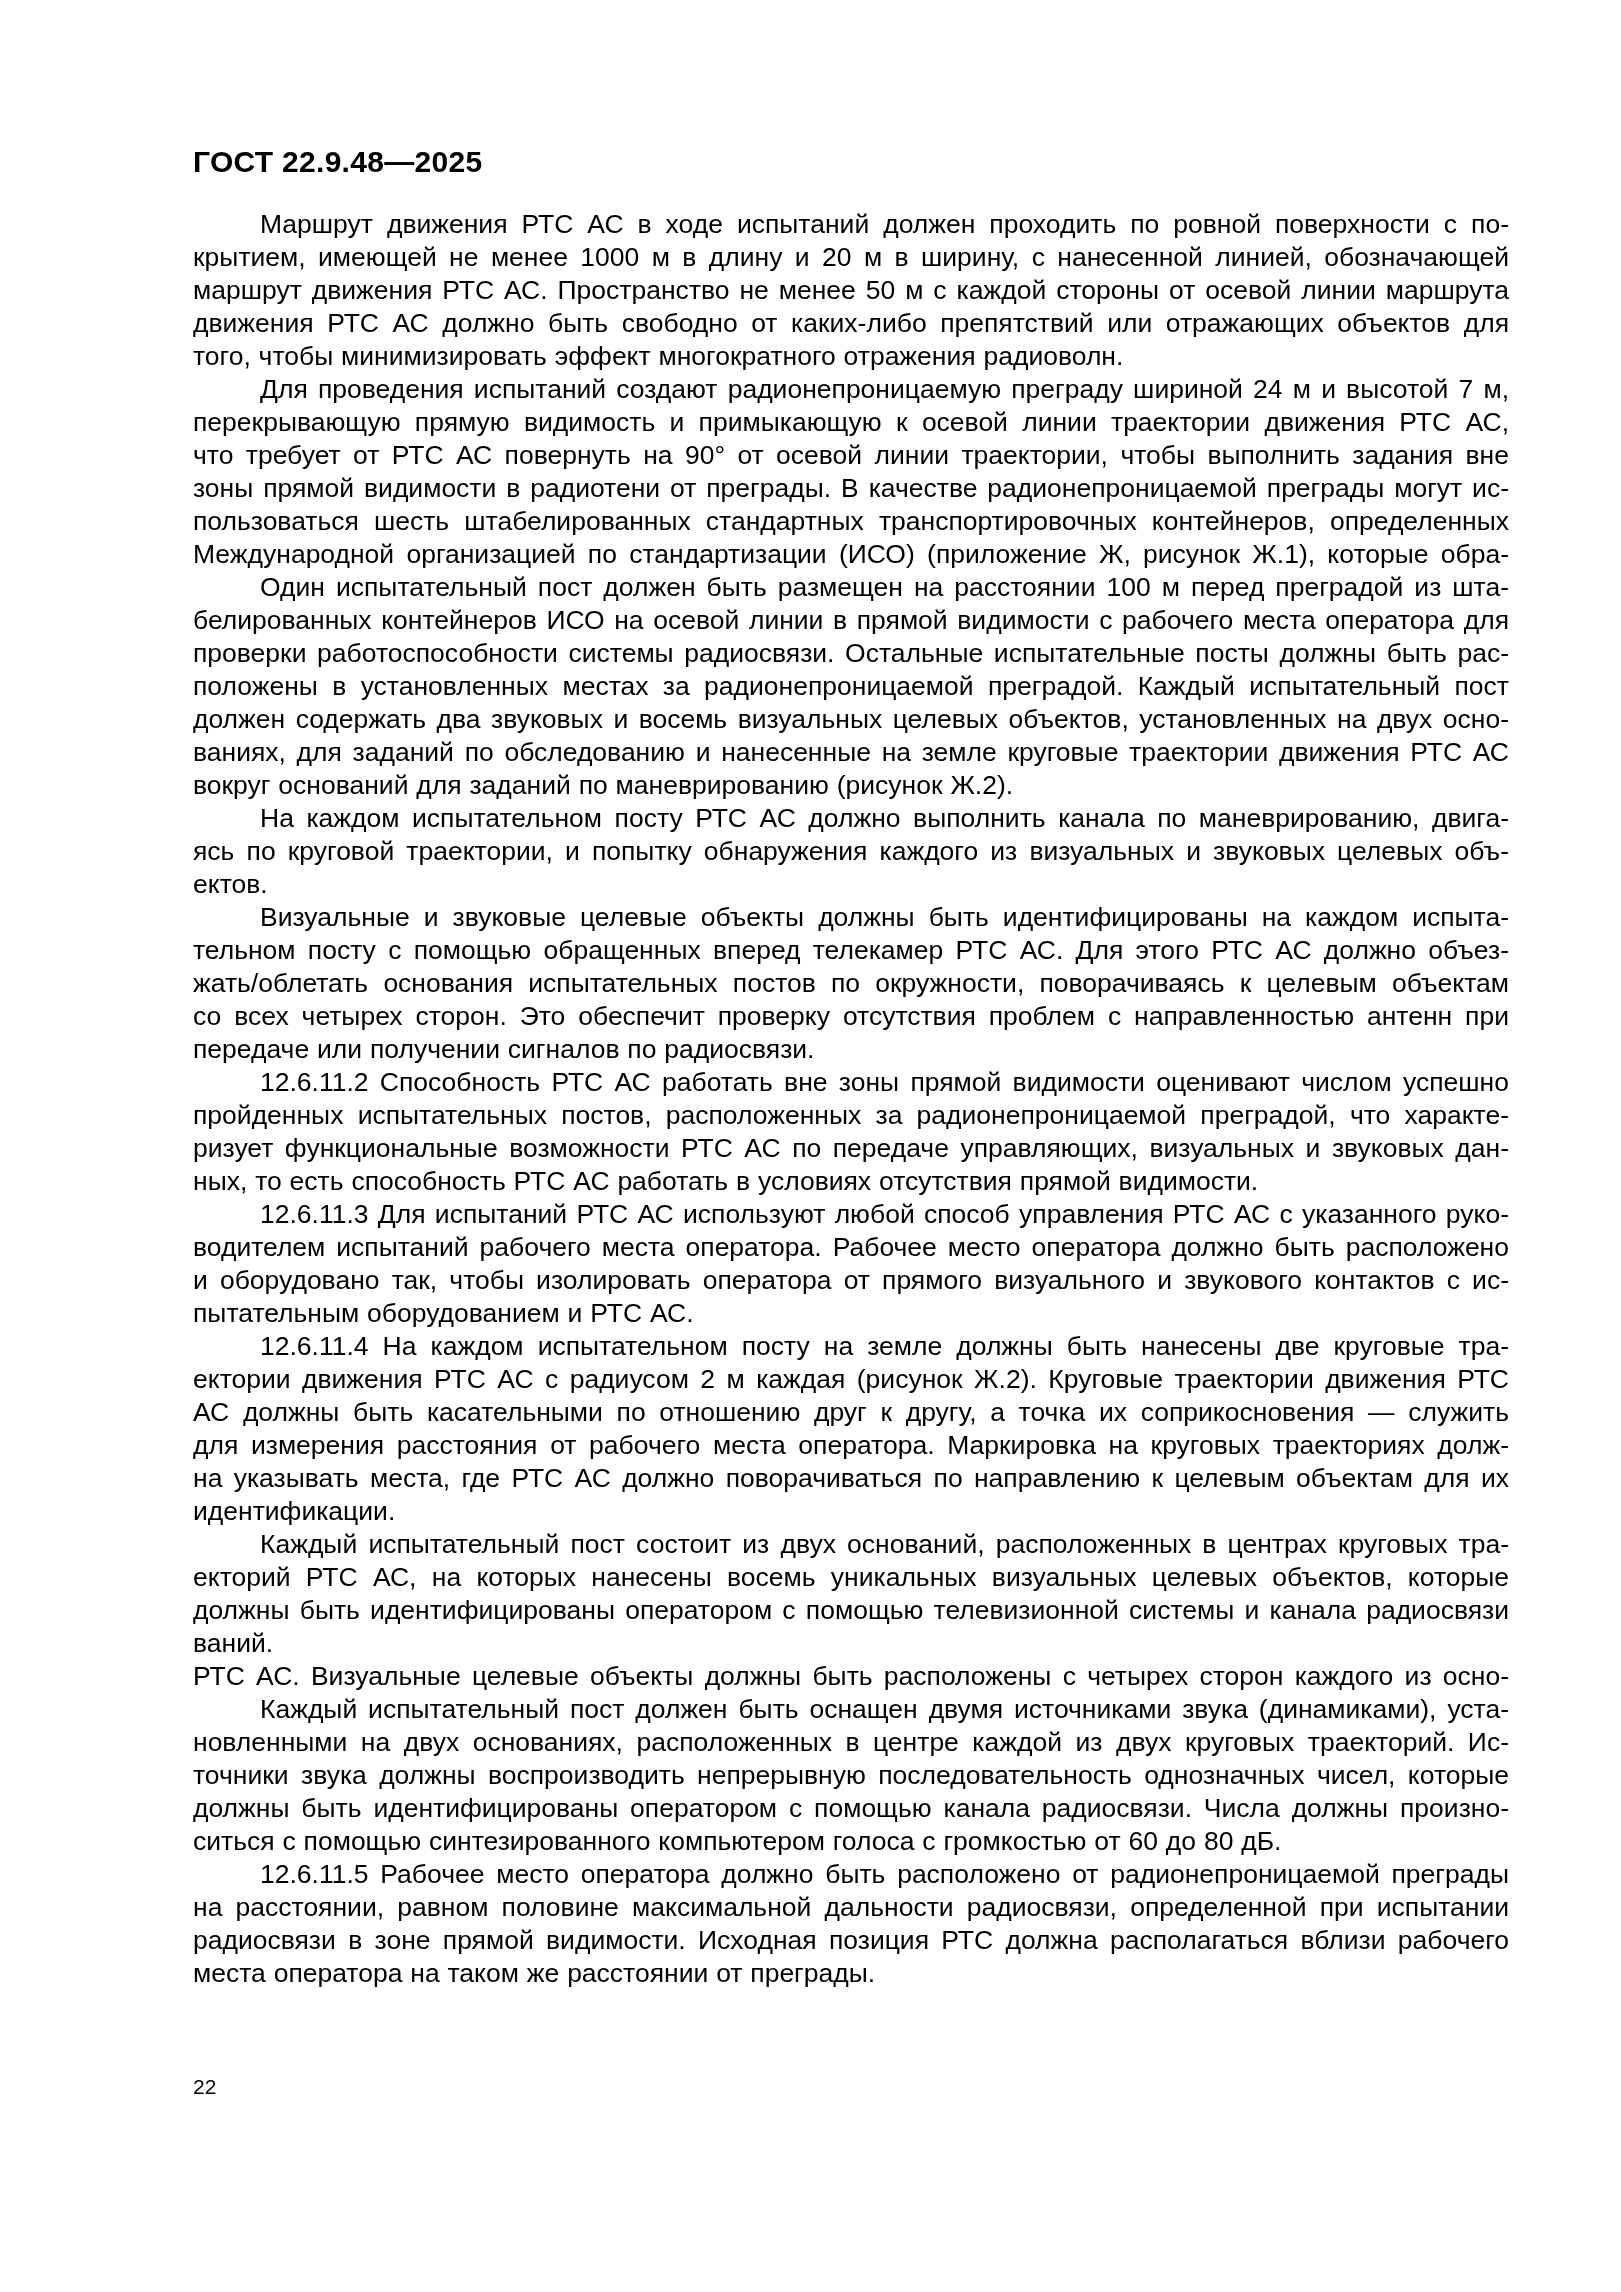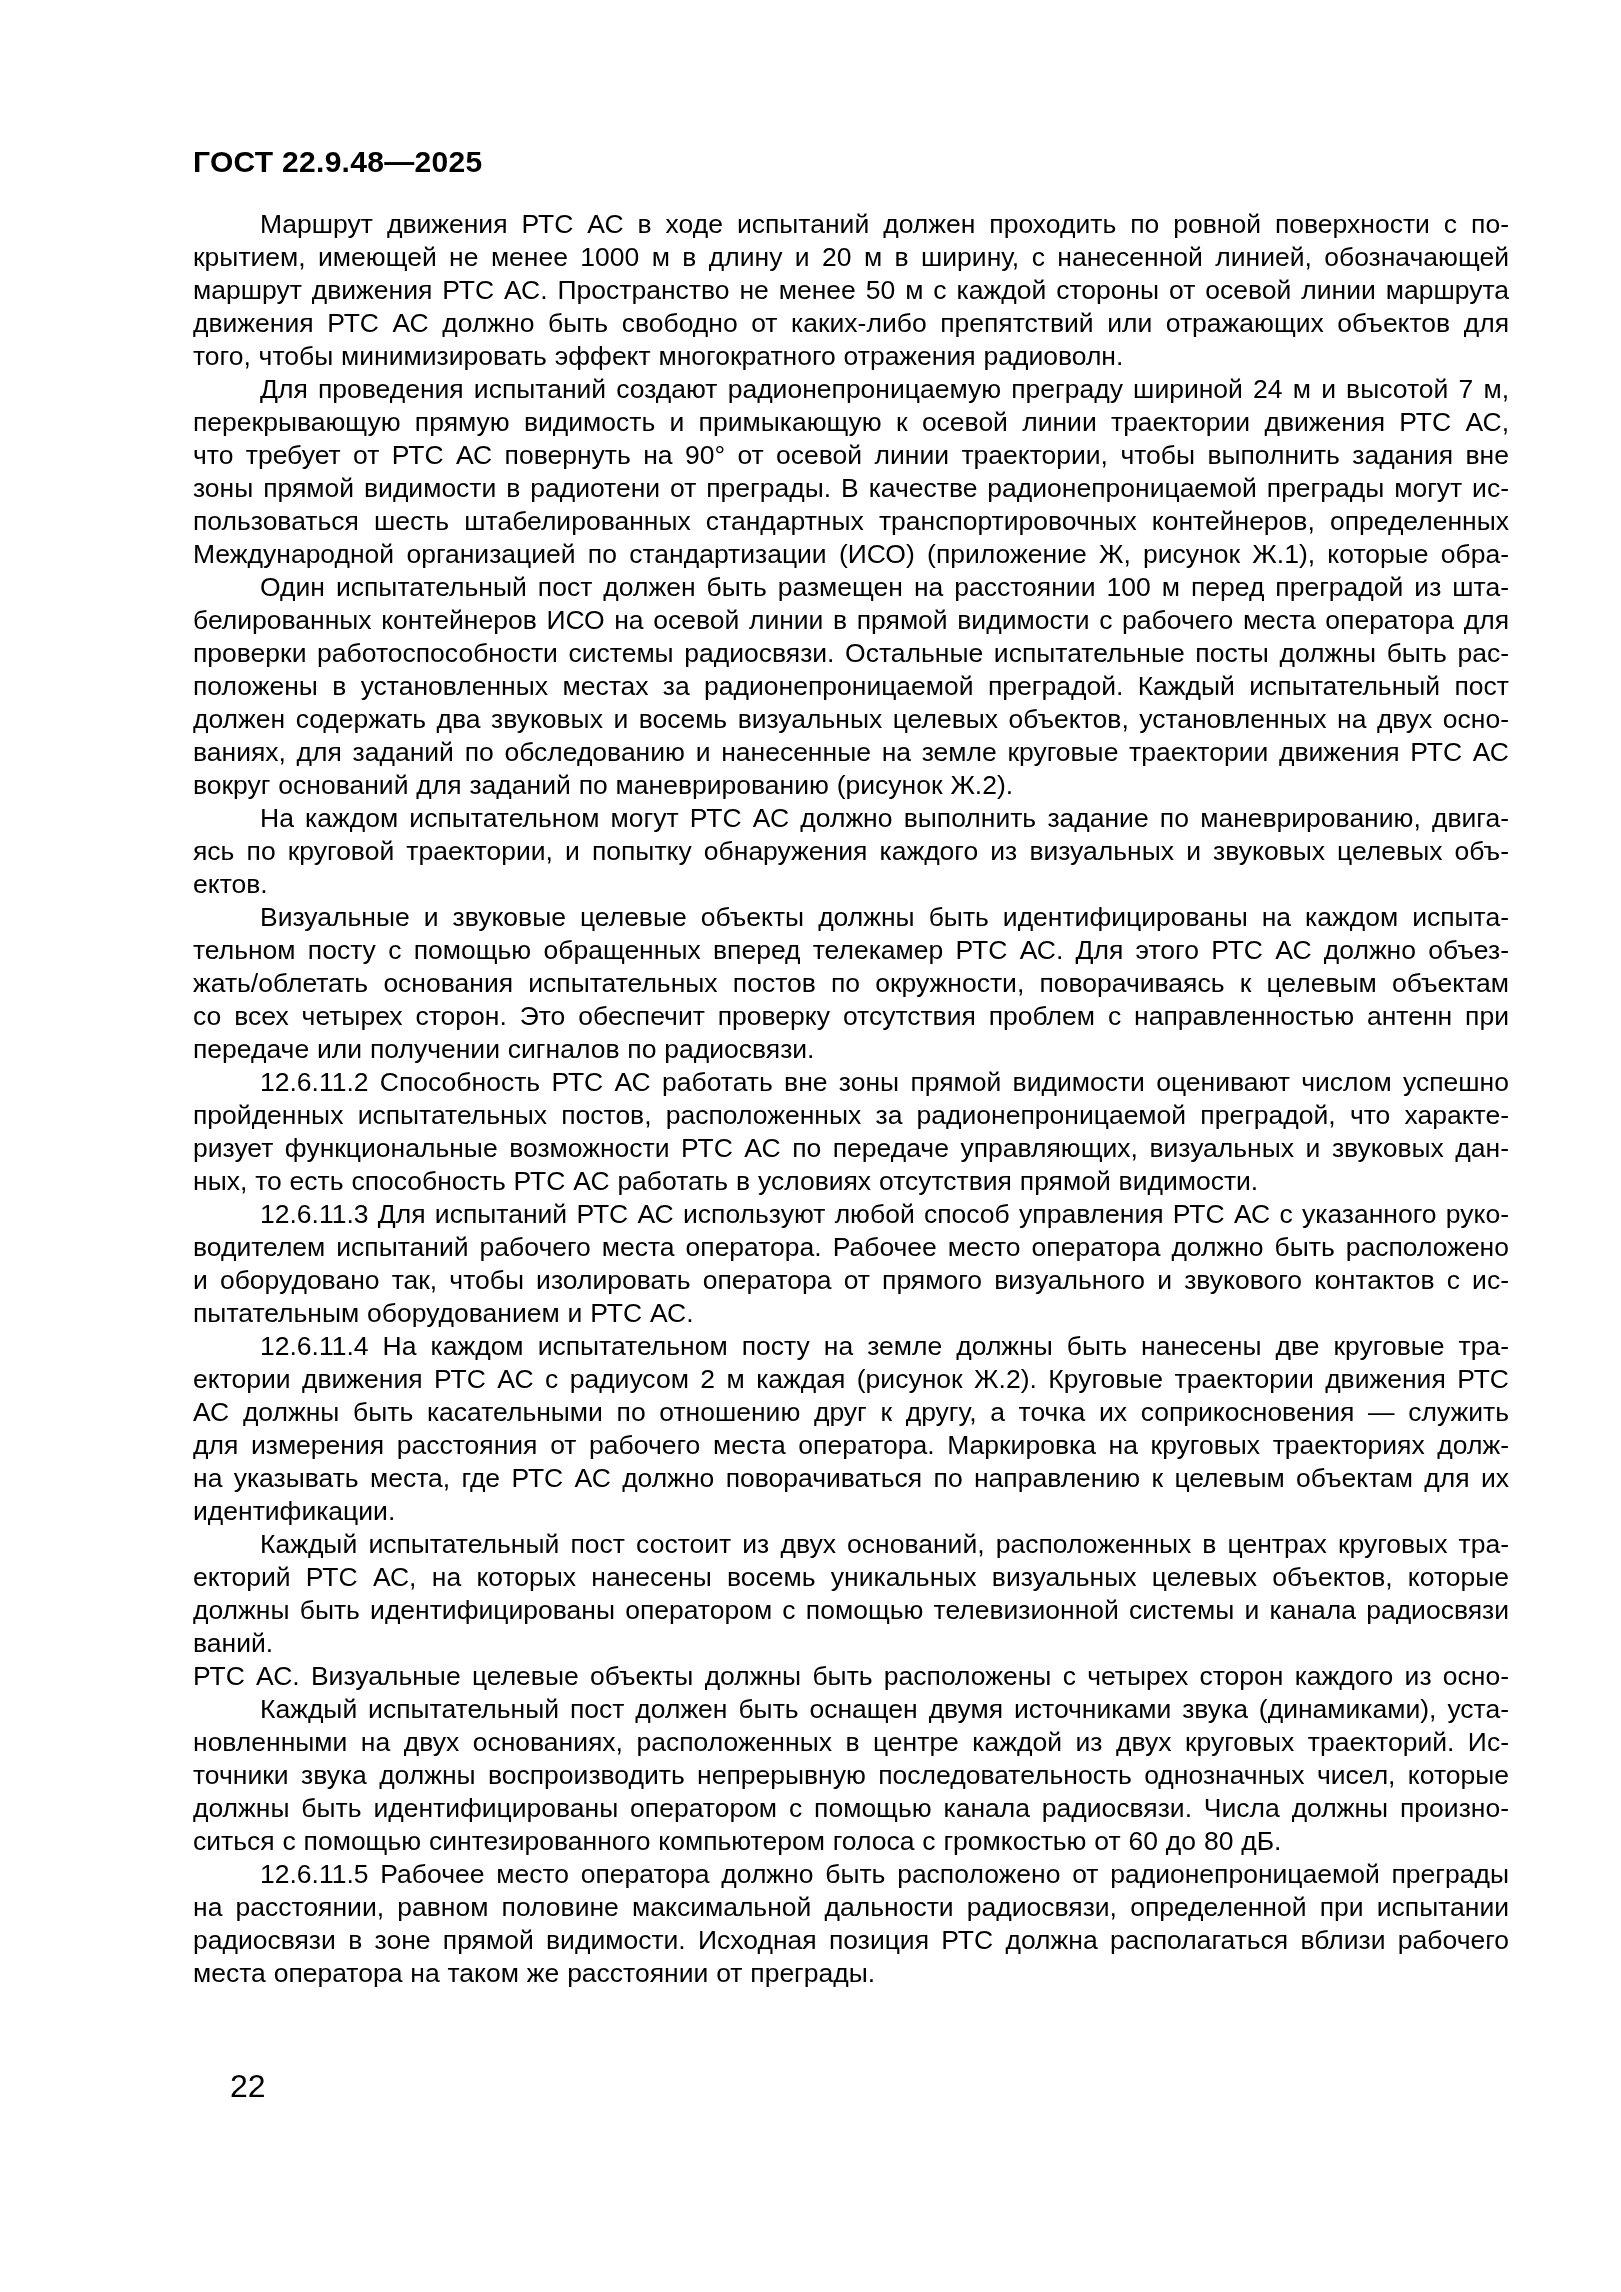--- a/index.html
+++ b/index.html
@@ -46,23 +46,22 @@
     text-indent: 67px;
   }
   .line.last {
     text-align: center;
     text-align-last: left;
   }
   .page-number {
     position: absolute;
     left: 193px;
     top: 2070px;
-    font-size: 32px;
+    font-size: 21px;
     line-height: 33px;
-    margin-left: 37px;
   }
 </style>
 </head>
 <body>
 
 <div class="page">
   <div class="doc-header">ГОСТ 22.9.48—2025</div>
 
   <div class="doc-body">
       <div class="paragraph">
@@ -83,21 +82,21 @@
       <div class="paragraph">
         <div class="line first">Один испытательный пост должен быть размещен на расстоянии 100 м перед преградой из шта-</div>
         <div class="line">белированных контейнеров ИСО на осевой линии в прямой видимости с рабочего места оператора для</div>
         <div class="line">проверки работоспособности системы радиосвязи. Остальные испытательные посты должны быть рас-</div>
         <div class="line">положены в установленных местах за радионепроницаемой преградой. Каждый испытательный пост</div>
         <div class="line">должен содержать два звуковых и восемь визуальных целевых объектов, установленных на двух осно-</div>
         <div class="line">ваниях, для заданий по обследованию и нанесенные на земле круговые траектории движения РТС АС</div>
         <div class="line last">вокруг оснований для заданий по маневрированию (рисунок Ж.2).</div>
       </div>
       <div class="paragraph">
-        <div class="line first">На каждом испытательном могут РТС АС должно выполнить задание по маневрированию, двига-</div>
+        <div class="line first">На каждом испытательном посту РТС АС должно выполнить канала по маневрированию, двига-</div>
         <div class="line">ясь по круговой траектории, и попытку обнаружения каждого из визуальных и звуковых целевых объ-</div>
         <div class="line last">ектов.</div>
       </div>
       <div class="paragraph">
         <div class="line first">Визуальные и звуковые целевые объекты должны быть идентифицированы на каждом испыта-</div>
         <div class="line">тельном посту с помощью обращенных вперед телекамер РТС АС. Для этого РТС АС должно объез-</div>
         <div class="line">жать/облетать основания испытательных постов по окружности, поворачиваясь к целевым объектам</div>
         <div class="line">со всех четырех сторон. Это обеспечит проверку отсутствия проблем с направленностью антенн при</div>
         <div class="line last">передаче или получении сигналов по радиосвязи.</div>
       </div>

